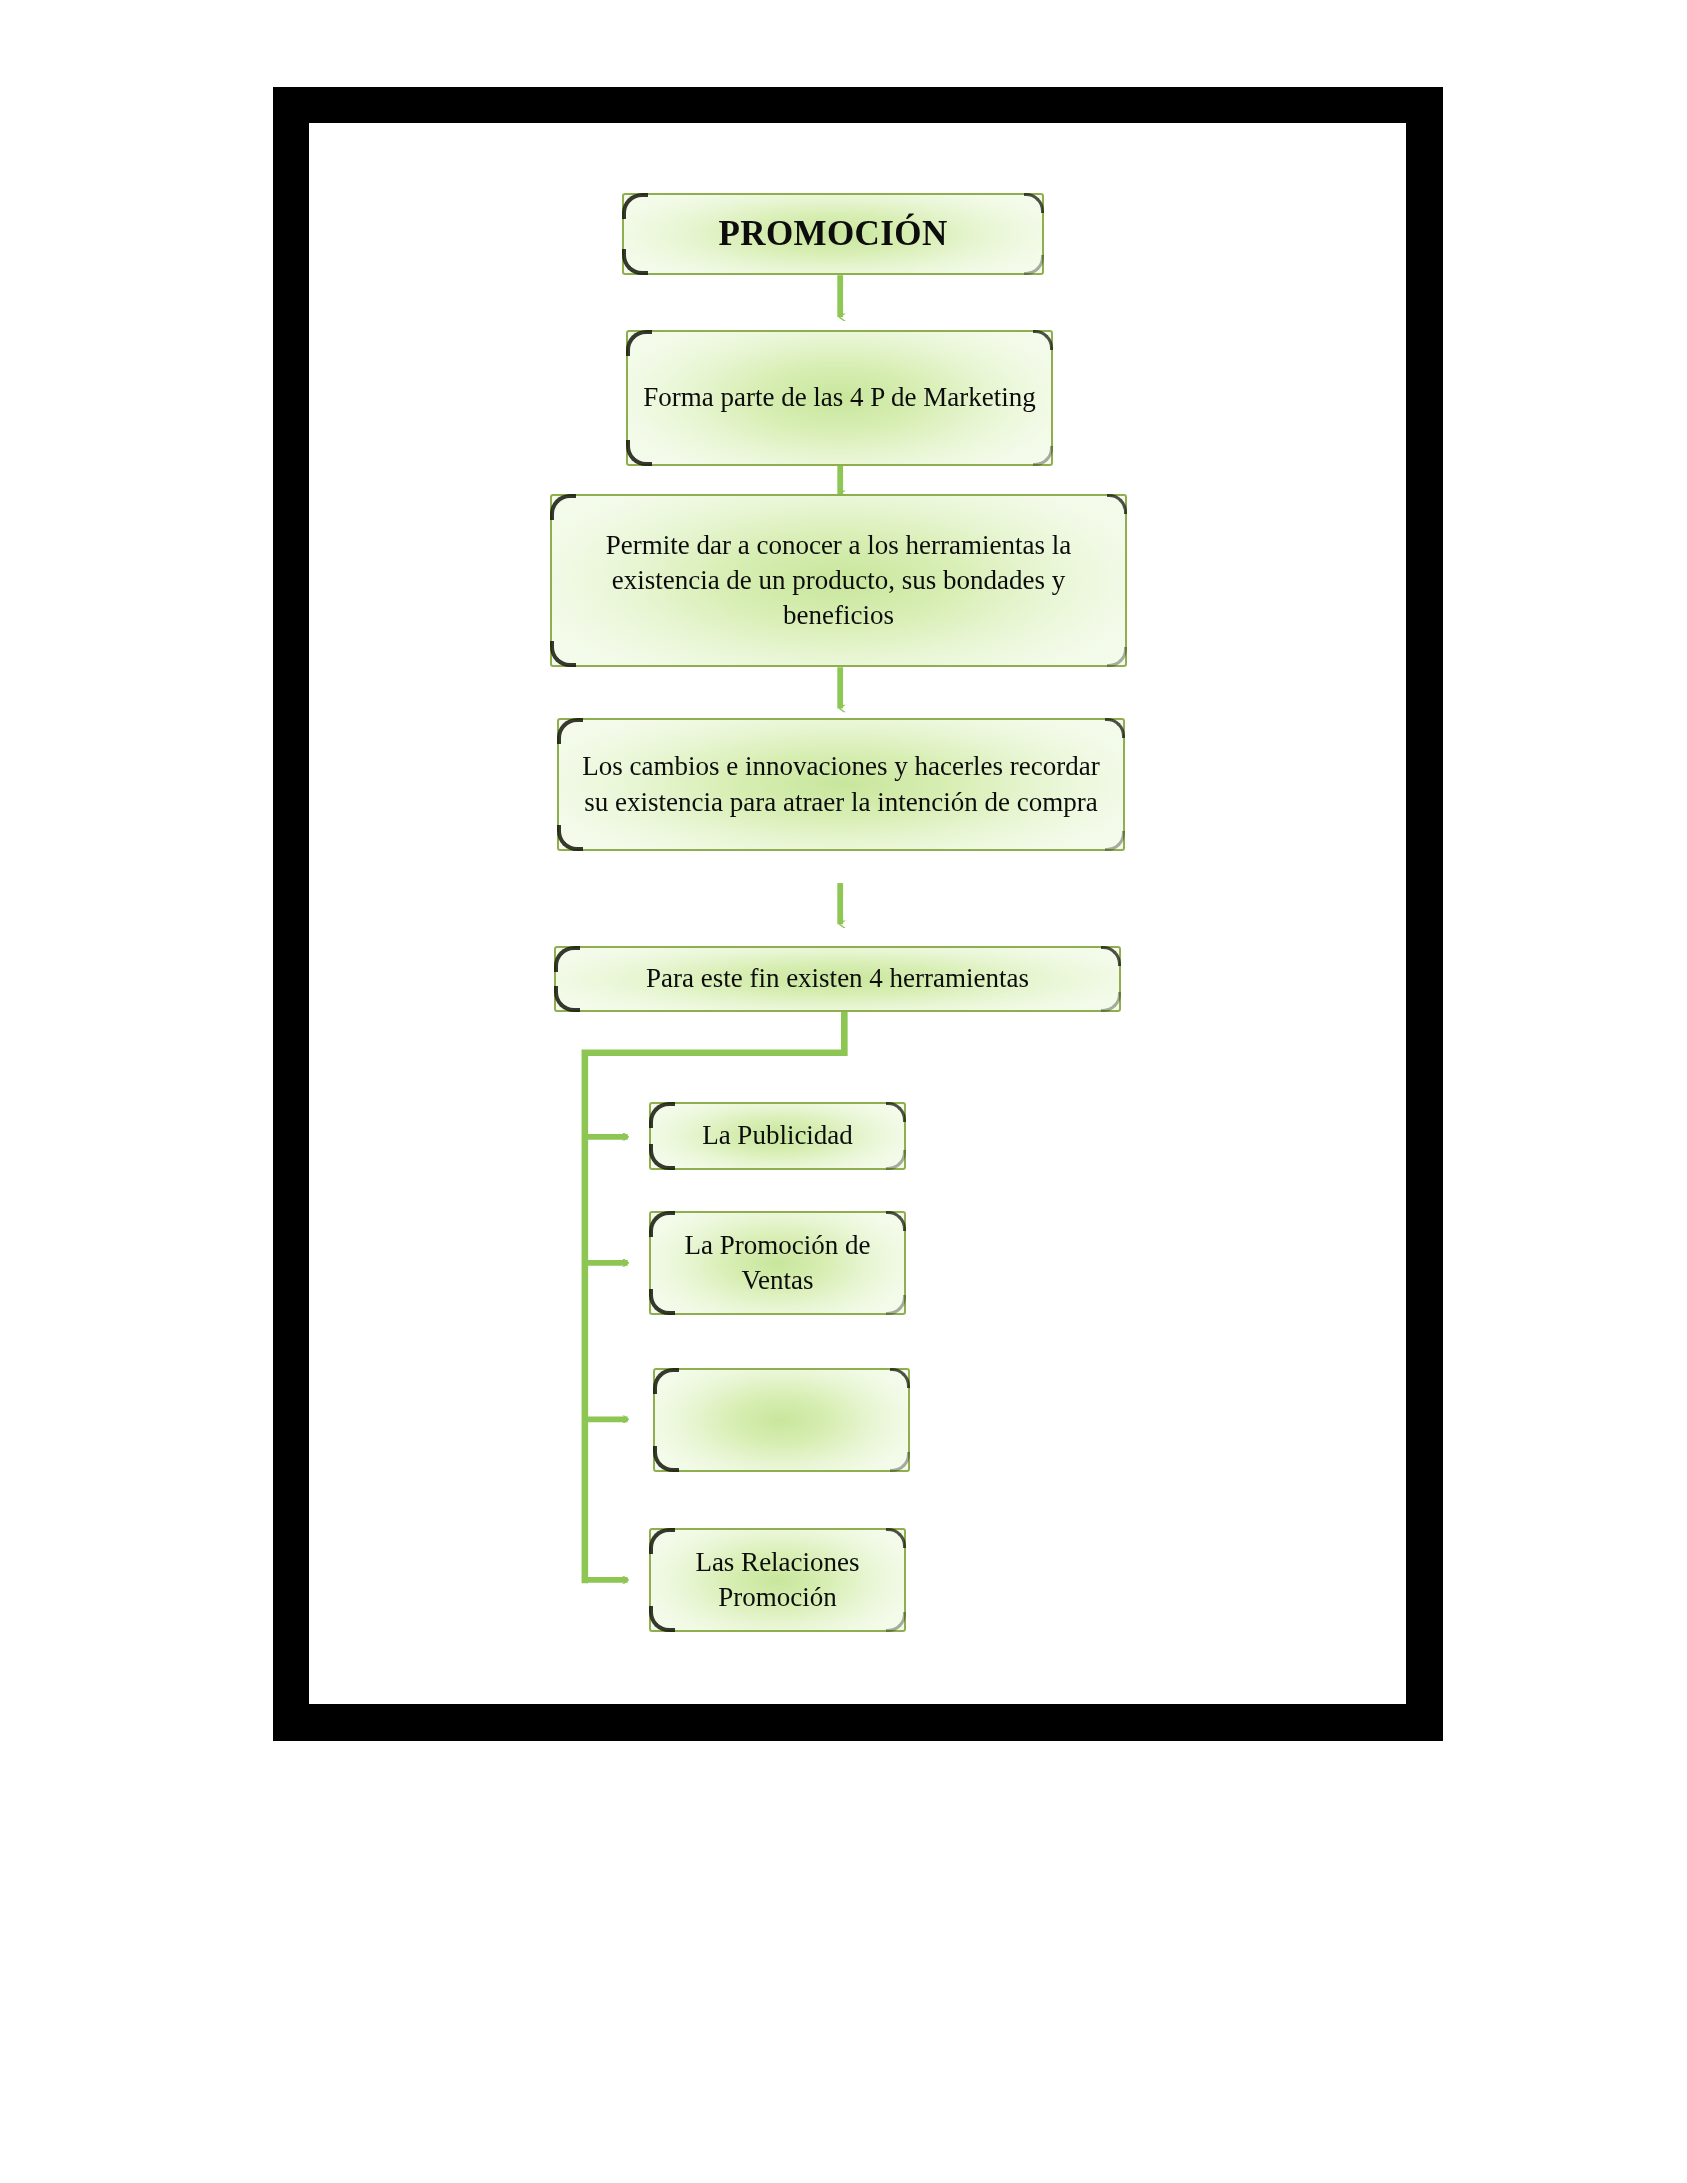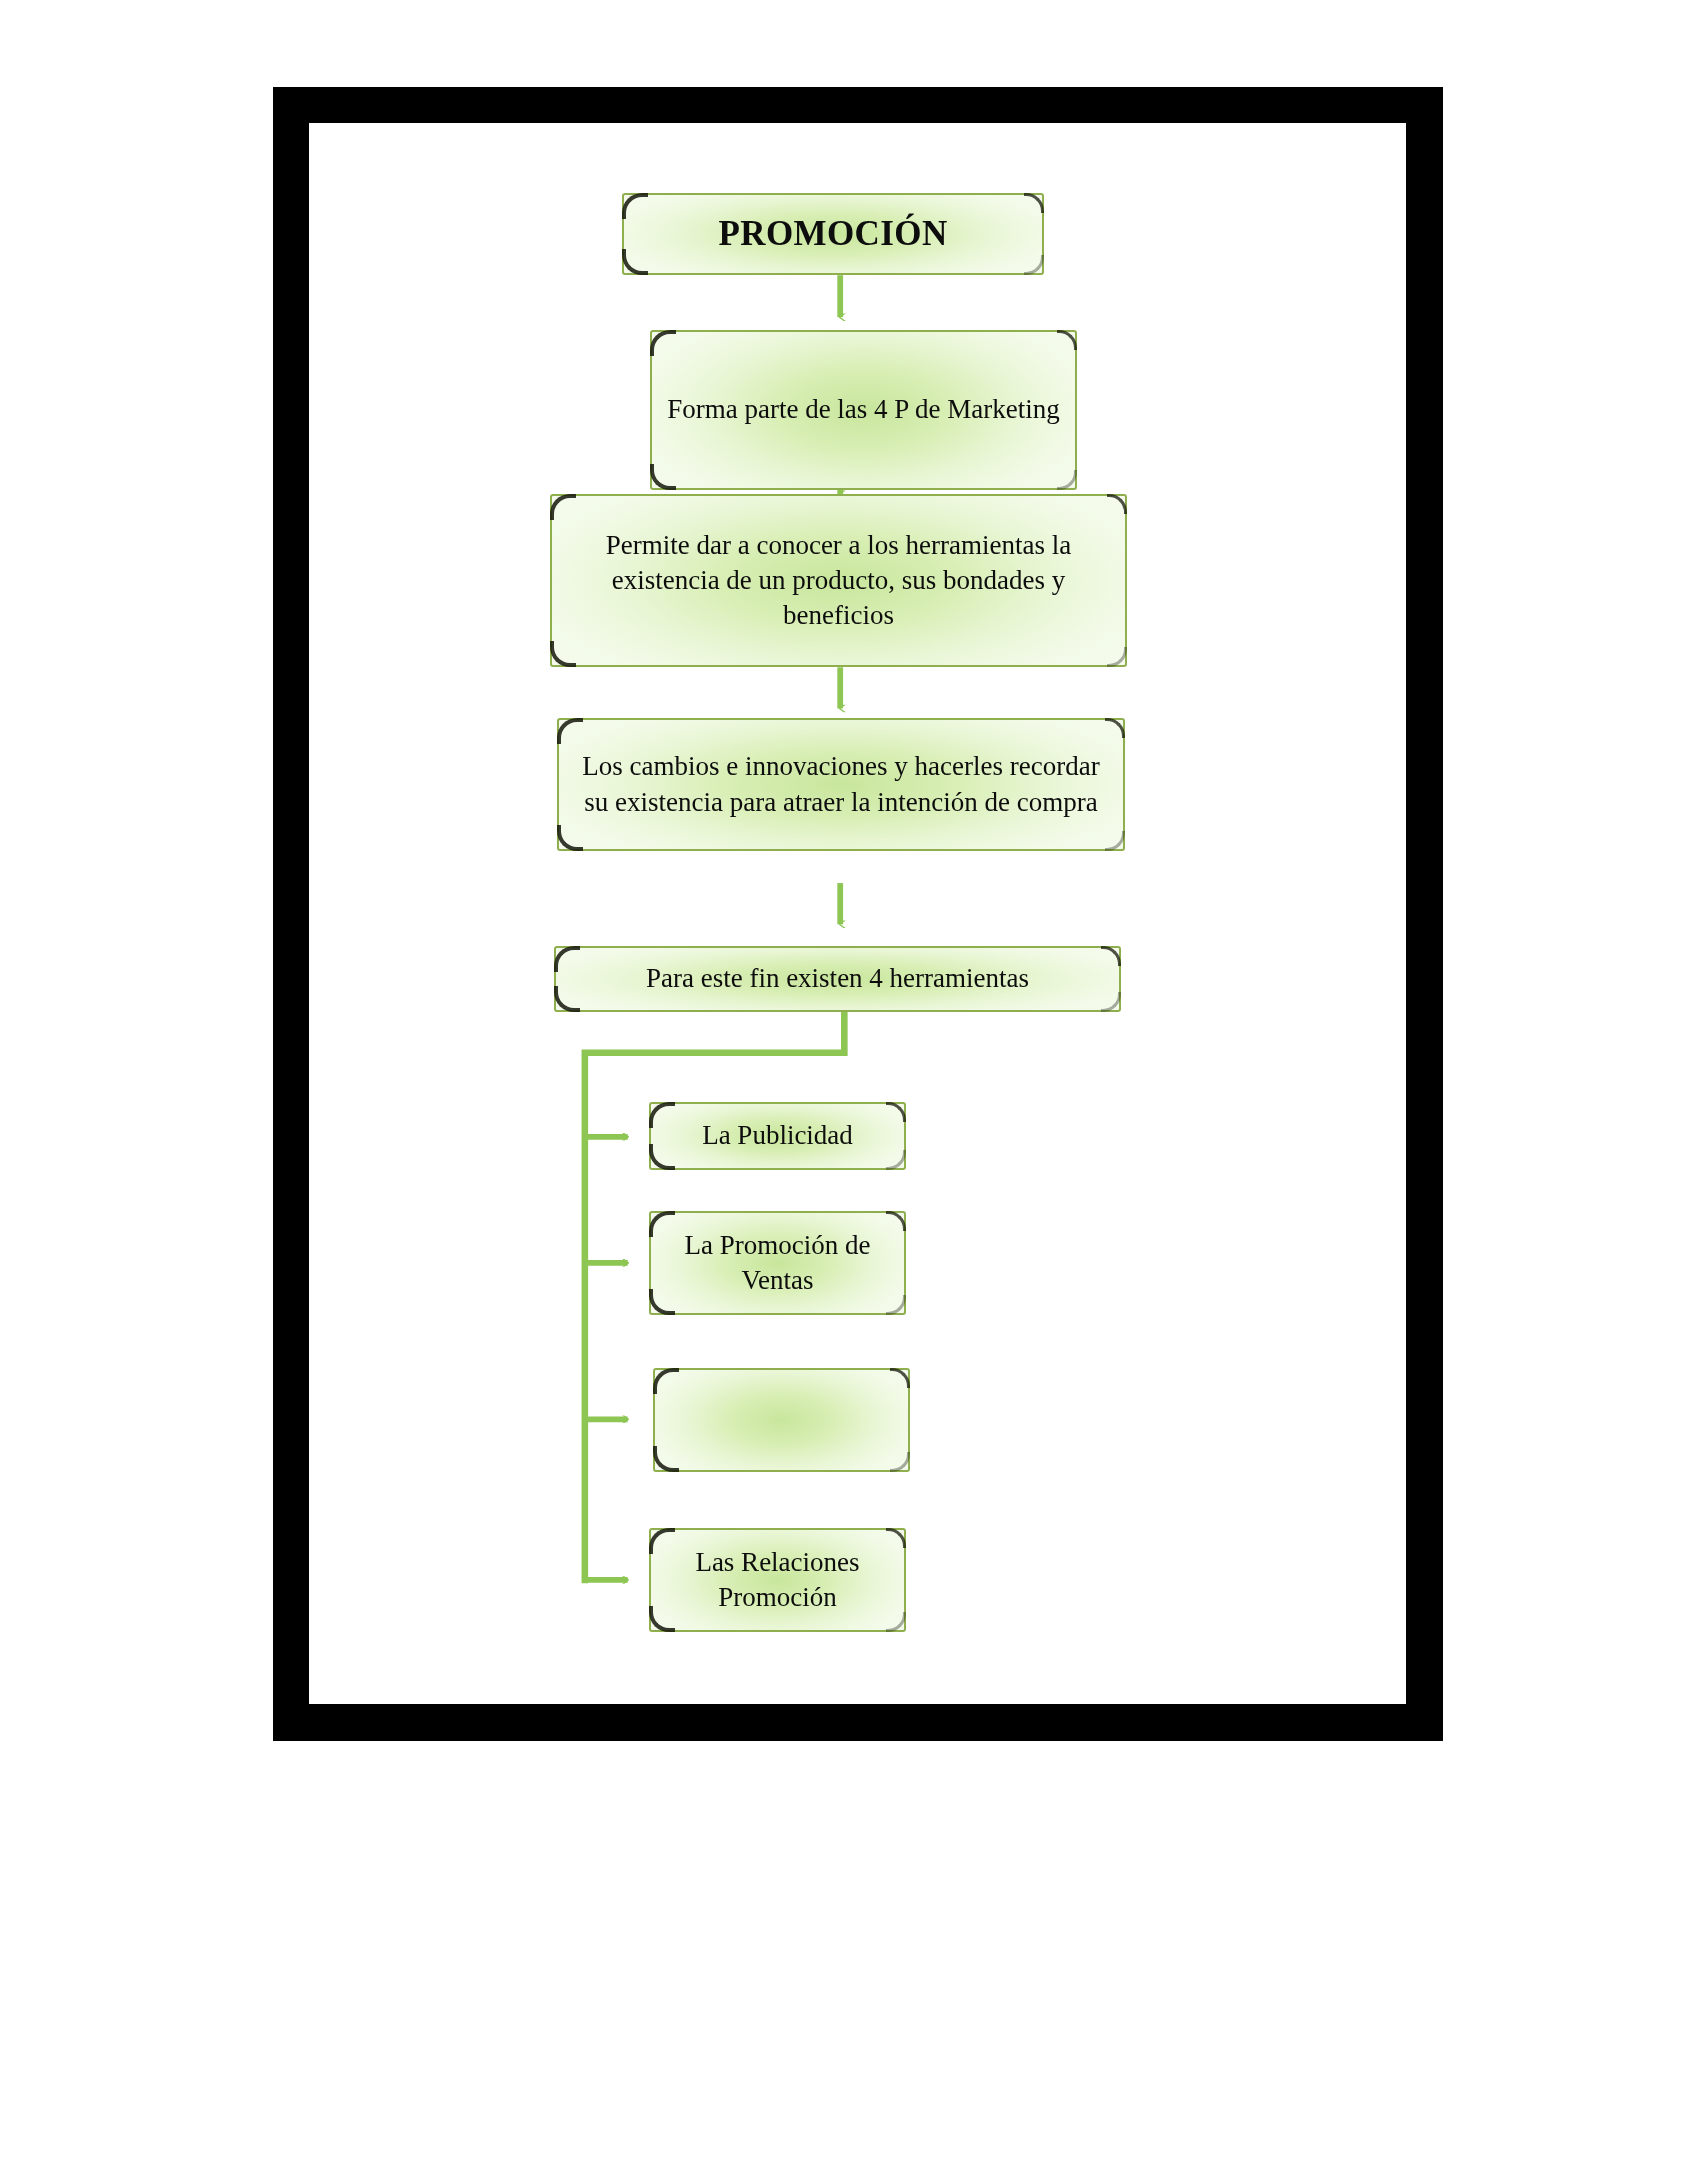--- a/index.html
+++ b/index.html
@@ -143,21 +143,21 @@
     <line x1="710" y1="1918" x2="762" y2="1918" marker-end="url(#chev-right)"></line>
   </g>
 </svg>
 
 <div class="node node-title" style="left:622px; top:193px; width:422px; height:82px;">
   <span class="corner-tr"></span>
   <span class="corner-br"></span>
   <span>PROMOCIÓN</span>
 </div>
 
-<div class="node node-text" style="left:650px; top:330px; width:427px; height:160px;">
+<div class="node node-text" style="left:626px; top:330px; width:427px; height:136px;">
   <span class="corner-tr"></span>
   <span class="corner-br"></span>
   <span>Forma parte de las 4 P de Marketing</span>
 </div>
 
 <div class="node node-text" style="left:550px; top:494px; width:577px; height:173px;">
   <span class="corner-tr"></span>
   <span class="corner-br"></span>
   <span>Permite dar a conocer a los herramientas la existencia de un producto, sus bondades y beneficios</span>
 </div>

